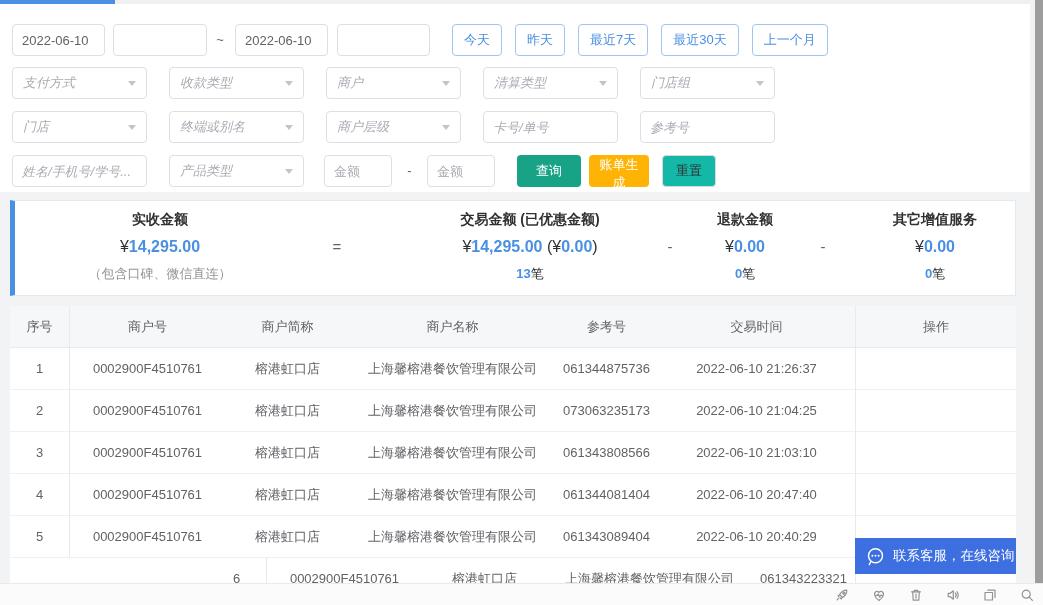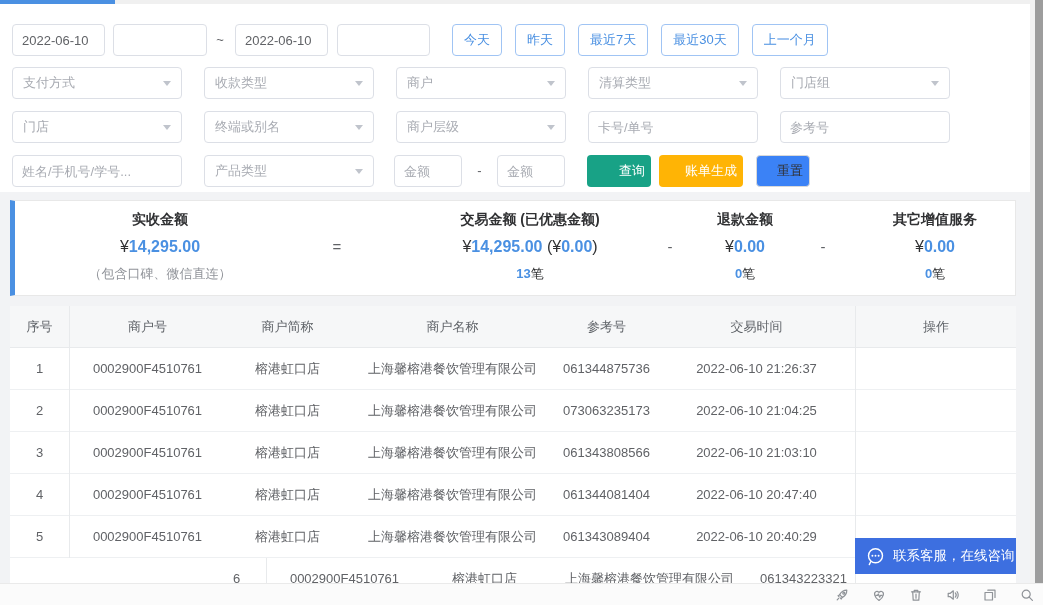--- a/index.html
+++ b/index.html
@@ -18,33 +18,33 @@
   
   .abs{position:absolute;}
   .inp{height:32px;box-sizing:border-box;border:1px solid #dcdfe6;border-radius:4px;
        padding:0 9px;font-size:13px;color:#606266;background:#fff;outline:none;}
   .inp::placeholder{color:#a8abb2;}
   .sel{height:32px;box-sizing:border-box;border:1px solid #dcdfe6;border-radius:4px;
        background:#fff;display:flex;align-items:center;justify-content:space-between;
        padding:0 10px;font-size:13px;color:#a8abb2;cursor:pointer;}
   .caret{width:0;height:0;border-left:4.5px solid transparent;border-right:4.5px solid transparent;
          border-top:5.5px solid #c0c4cc;}
-  .w170{width:170px;}
+  .w170{width:135px;font-style:italic;}
   .frow{position:absolute;left:12px;display:flex;gap:22px;}
   .tilde{position:absolute;width:18px;text-align:center;line-height:32px;color:#606266;font-size:13px;}
 
   .qgroup{position:absolute;left:452px;top:24px;display:flex;gap:13px;}
   .qbtn{height:32px;box-sizing:border-box;padding:0 11px;border:1px solid #a0c4f4;color:#4a90e2;
         background:#fff;border-radius:4px;font-size:13px;cursor:pointer;}
 
   .dash{width:35px;text-align:center;line-height:32px;color:#606266;font-size:13px;}
-  .btn{height:32px;box-sizing:border-box;border:none;border-radius:4px;font-size:13px;color:#fff;cursor:pointer;text-align:right;}
+  .btn{height:32px;box-sizing:border-box;border:none;border-radius:4px;font-size:13px;color:#fff;cursor:pointer;}
   .btn-search{width:64px;background:#18a286;margin-left:22px;}
-  .btn-bill{width:84px;background:#ffb405;margin-left:8px;}
-  .btn-reset{width:54px;background:#3b82f6;border:1px solid #d9d9d9;color:#303133;margin-left:13px;}
+  .btn-bill{width:60px;background:#ffb405;margin-left:8px;}
+  .btn-reset{width:54px;background:#14b8a6;border:1px solid #d9d9d9;color:#303133;margin-left:13px;}
 
   
   .bg-lower{position:absolute;left:0;top:192px;width:1030px;height:413px;background:#f2f3f5;}
 
   
   .summary{position:absolute;left:10px;top:200px;width:1006px;height:96px;box-sizing:border-box;
            background:#fff;border:1px solid #e8e8e8;border-left:5px solid #4a90e2;}
   .scol{position:absolute;top:0;height:100%;box-sizing:border-box;display:flex;flex-direction:column;
         justify-content:space-between;align-items:center;padding:10px 0 12px;text-align:center;}
   .slabel{font-weight:bold;color:#303133;font-size:14px;white-space:nowrap;}

